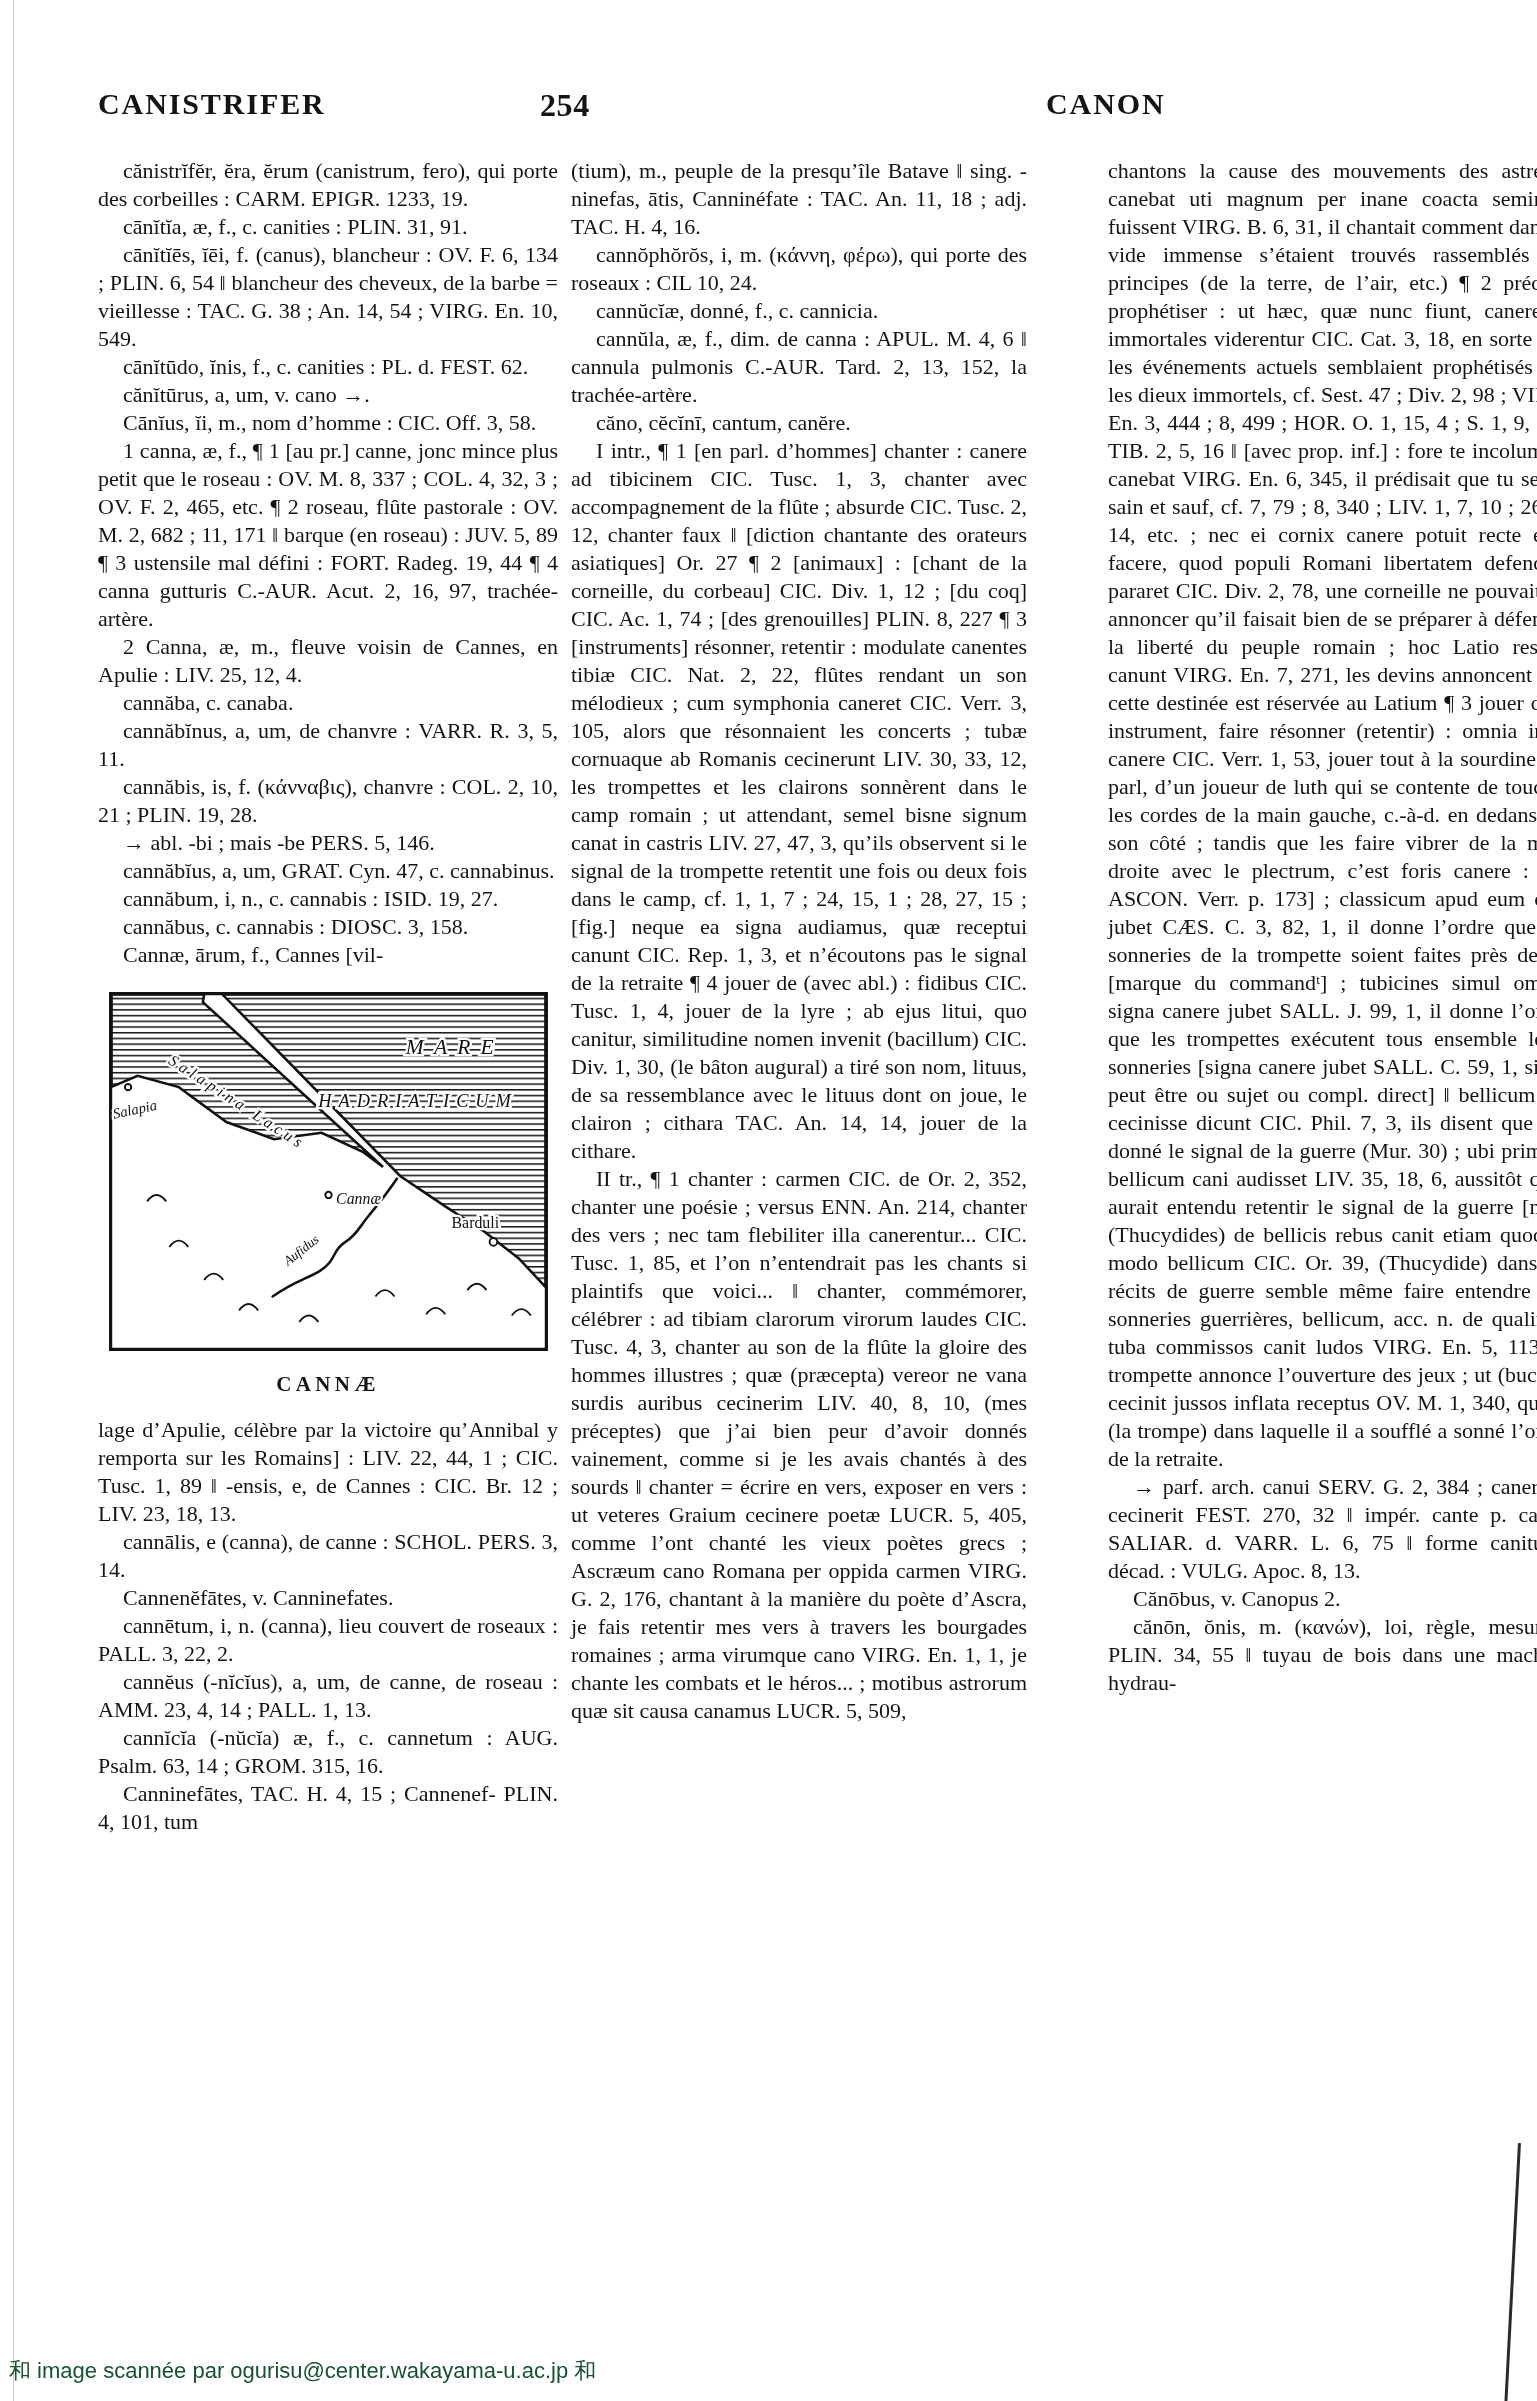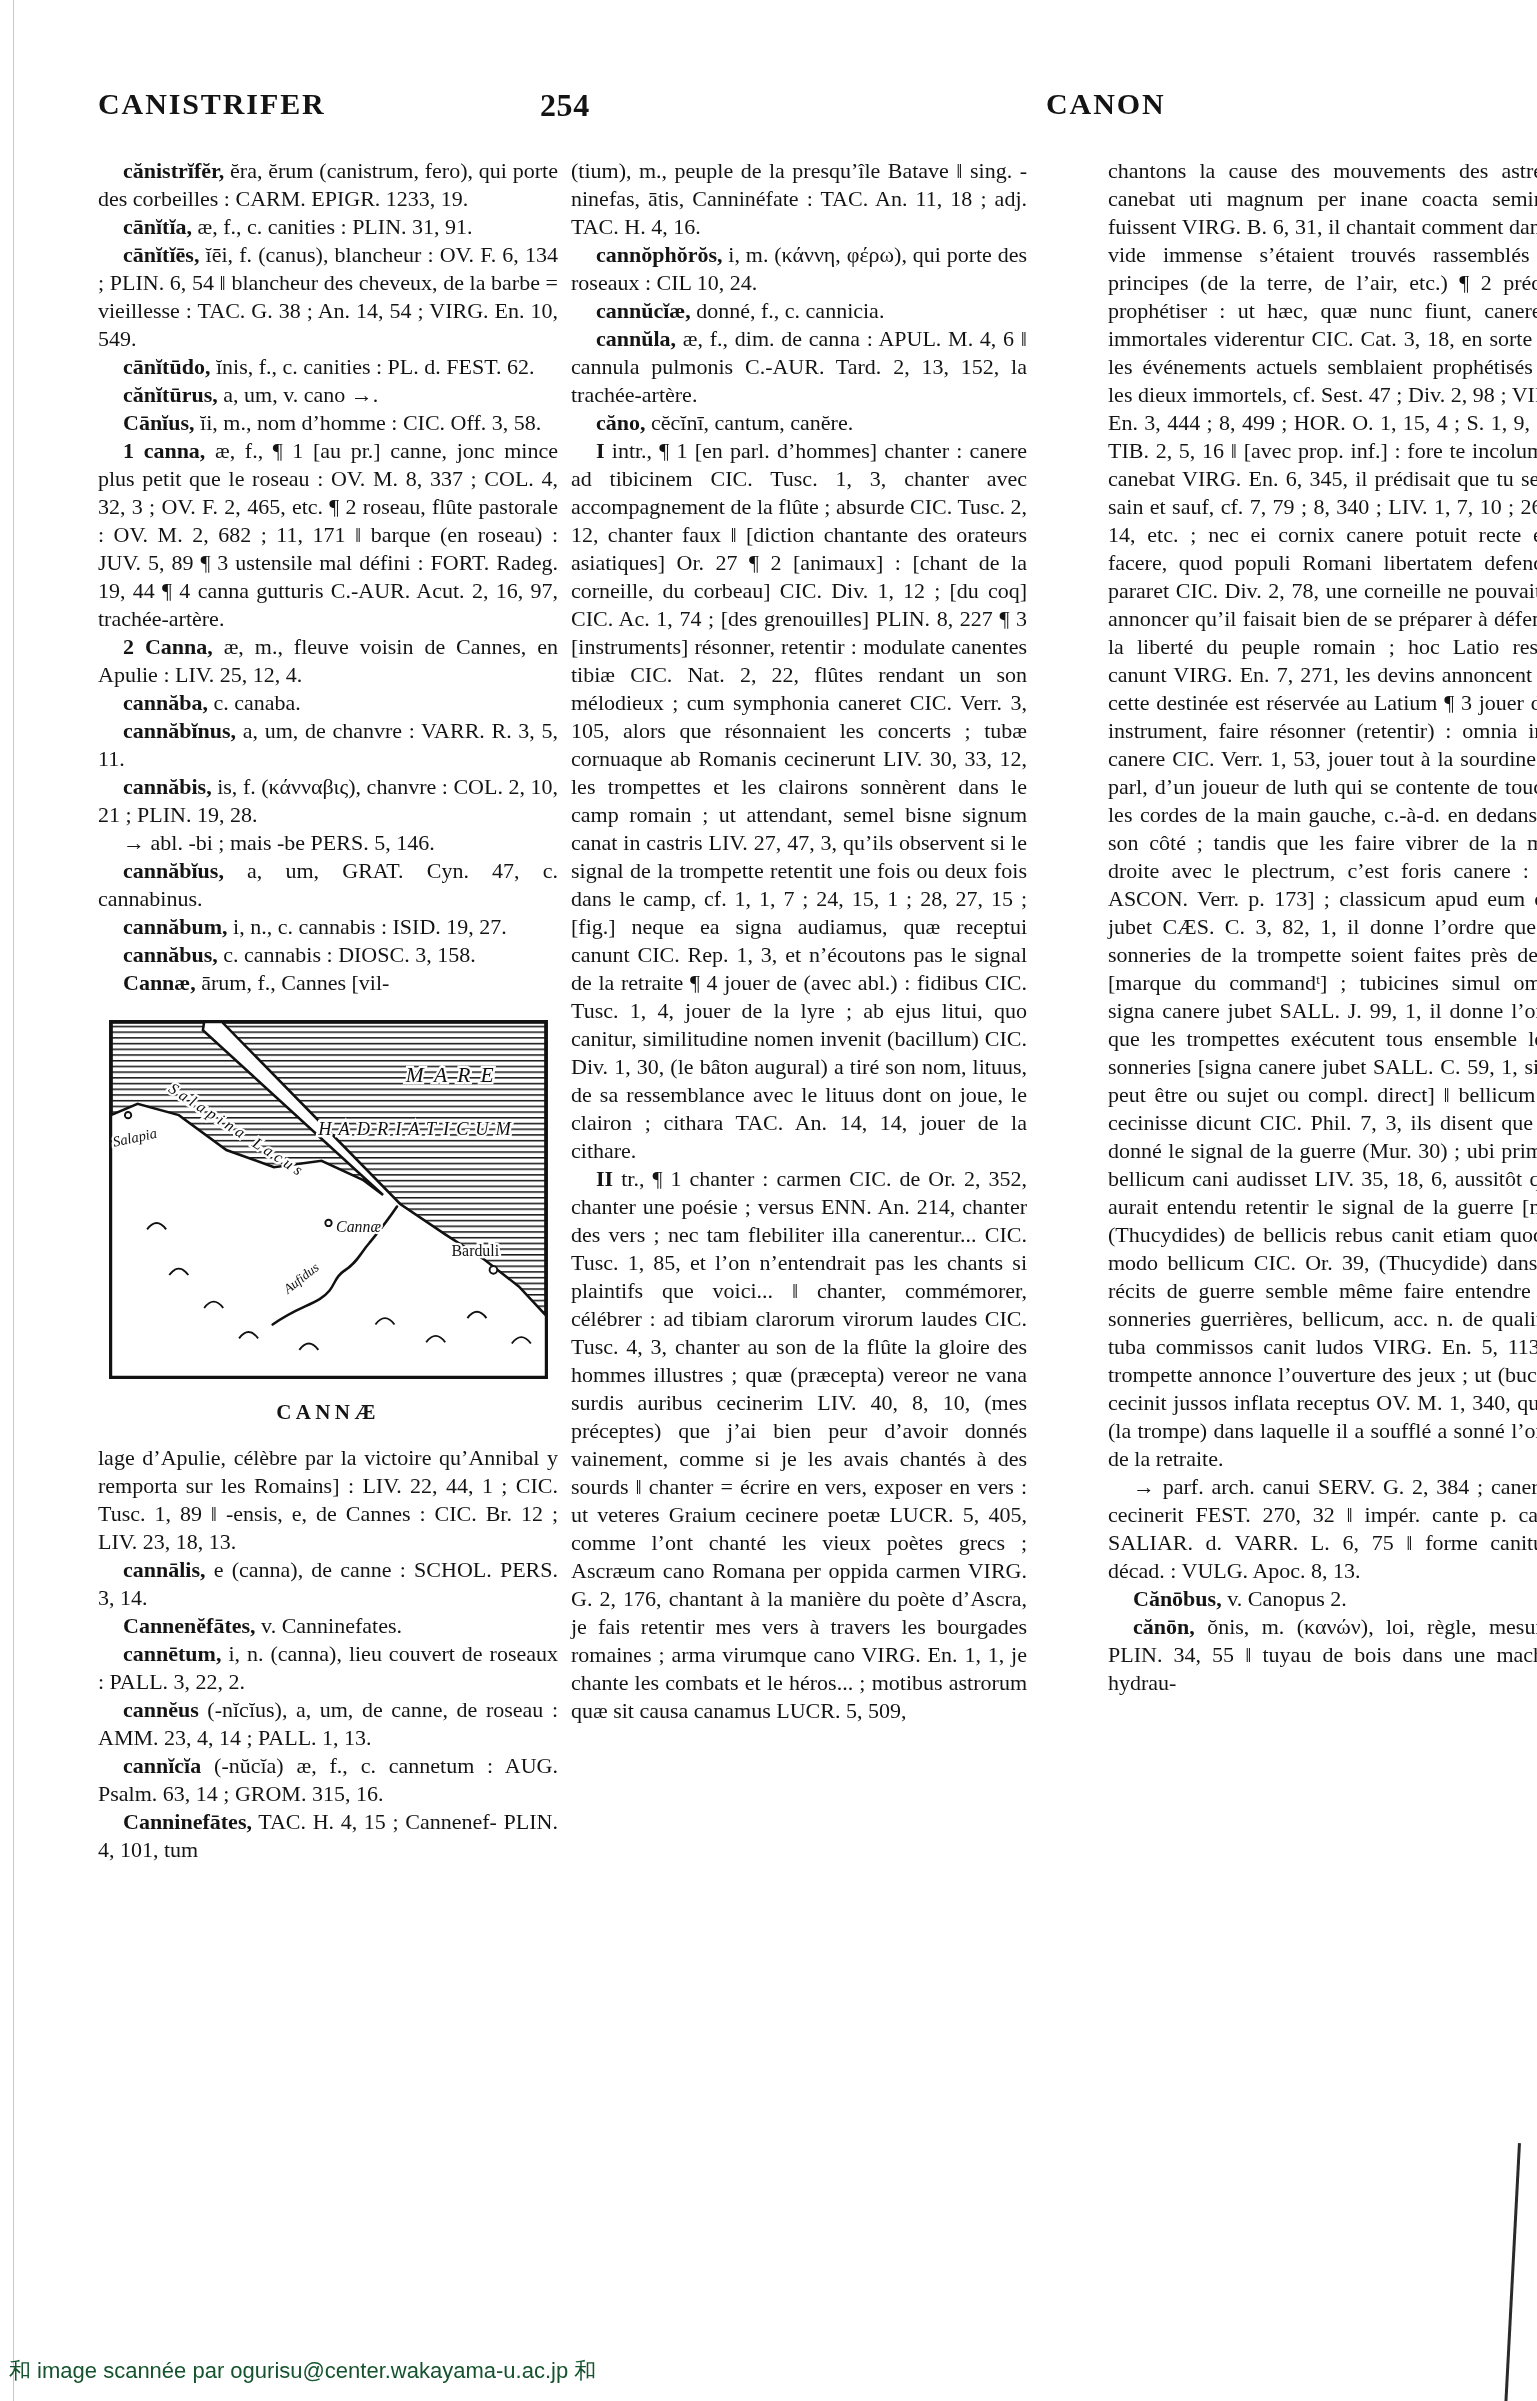--- a/index.html
+++ b/index.html
@@ -12,21 +12,21 @@
   .hdr-center{left:540px;width:460px;font-size:32px;letter-spacing:0.6px;}
   .hdr-right{left:1046px;width:463px;}
   
   .col{position:absolute;top:157px;font-size:22px;line-height:28px;text-align:justify;}
   .col-left{left:98px;width:460px;}
   .col-mid{left:571px;width:456px;}
   .col-right{left:1108px;width:463px;}
   .para{margin:0;text-indent:25px;}
   .para.cont{text-indent:0;}
   .para.note{}
-  .hw{font-weight:700;margin-top:21px;}
+  .hw{font-weight:400;margin-top:21px;}
   b:empty{display:none;}
   
   figure.mapfig{margin:23px 0 18px 0;width:100%;text-align:center;}
   figure.mapfig svg{display:block;margin:0 auto;}
   figure.mapfig figcaption{margin-top:19px;font-weight:700;font-size:21px;
        letter-spacing:4.4px;text-align:center;text-indent:0;}
   
   .footer{position:absolute;left:9px;top:2356px;font-family:"Liberation Sans","DejaVu Sans",sans-serif;
        font-size:22px;color:#14532d;letter-spacing:0px;white-space:nowrap;}
   

